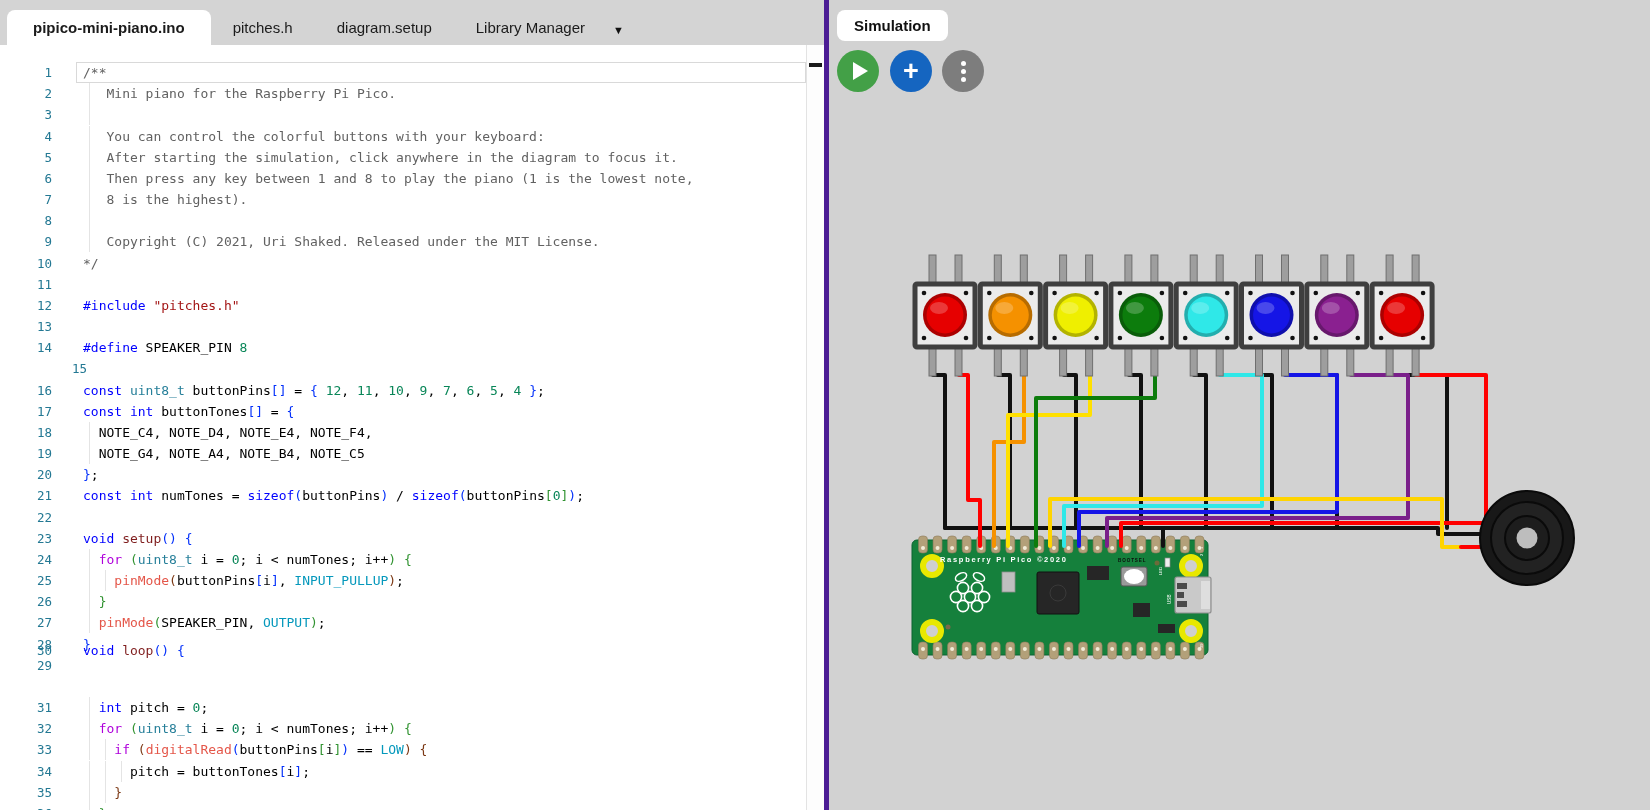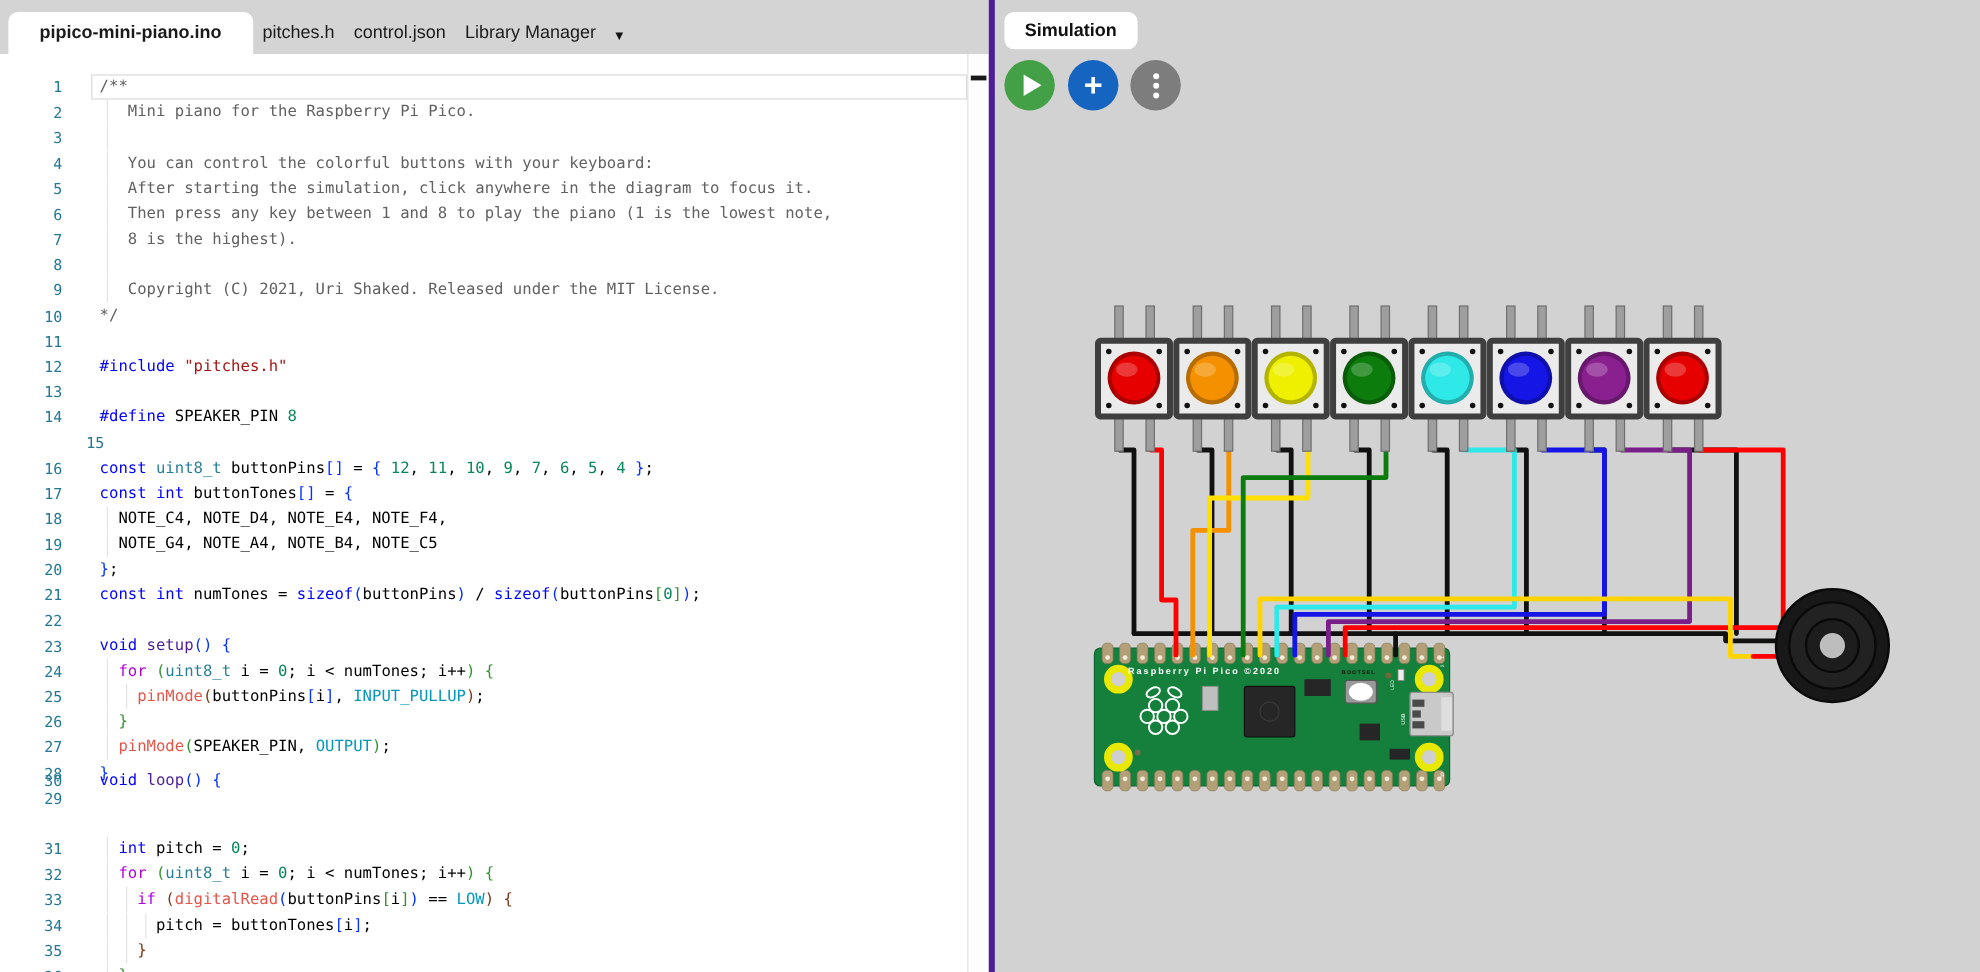--- a/index.html
+++ b/index.html
@@ -3,37 +3,37 @@
 <meta charset="utf-8">
 <style>
   html,body{margin:0;padding:0;background:#d2d2d2;width:1650px;height:810px;overflow:hidden;
             font-family:"Liberation Sans",sans-serif;}
   #app{position:relative;width:1650px;height:810px;}
 
   
   .editor-pane{position:absolute;left:0;top:0;width:824px;height:810px;background:#ffffff;}
   .tabbar{position:absolute;left:0;top:0;width:824px;height:45px;background:#d4d4d4;
           display:flex;align-items:flex-end;padding-left:7px;box-sizing:border-box;}
-  .tab{height:35px;line-height:35px;padding:0 8px;font-size:15px;color:#1b1b1b;cursor:default;white-space:nowrap;}
+  .tab{height:35px;line-height:35px;padding:0 22px;font-size:15px;color:#1b1b1b;cursor:default;white-space:nowrap;}
   .tab.active{background:#ffffff;border-radius:8px 8px 0 0;font-weight:bold;padding:0 26px;}
   .tab-caret{font-size:11px;color:#111;margin:0 0 9px 6px;}
 
   .editor{position:absolute;left:0;top:45px;width:806px;height:765px;background:#fff;overflow:hidden;}
   .codeline{position:absolute;left:0;height:21px;width:806px;white-space:pre;
             font-family:"DejaVu Sans Mono",monospace;font-size:13px;line-height:21px;}
   .codeline .ln{position:absolute;left:0;top:0;width:52px;text-align:right;color:#237893;
                 font-size:12.5px;}
   .codeline .code{position:absolute;left:83px;top:0;color:#000;}
   .codeline .guide{position:absolute;top:0;height:21px;width:1px;background:#e4e4e4;}
   .curline{position:absolute;left:76px;width:730px;height:21px;border:1px solid #d9d9d9;box-sizing:border-box;}
   .scrollbar{position:absolute;left:806px;top:45px;width:18px;height:765px;background:#fdfdfd;
              border-left:1px solid #e3e3e3;box-sizing:border-box;}
   .scroll-thumb{position:absolute;left:2px;top:18px;width:13px;height:4px;background:#1a1a1a;}
 
-  .cm{color:#616161}.kw{color:#0000ff}.ct{color:#af00db}.ty{color:#267f99}.fn{color:#4c1d95}
+  .cm{color:#616161}.kw{color:#0000ff}.ct{color:#af00db}.ty{color:#267f99}.fn{color:#7f1d1d}
   .ca{color:#e45649}.st{color:#a31515}.nu{color:#098658}.cs{color:#0598bc}
   .b1{color:#0431fa}.b2{color:#319331}.b3{color:#7b3814}
 
   
   .sim-pane{position:absolute;left:824px;top:0;width:826px;height:810px;background:#d2d2d2;
             border-left:5px solid #4c1d95;box-sizing:border-box;}
   .sim-tab{position:absolute;left:8px;top:10px;height:31px;line-height:31px;padding:0 17px;
            background:#ffffff;border-radius:8px;font-size:15px;font-weight:bold;color:#111;}
   .toolbtn{position:absolute;top:50px;width:42px;height:42px;border-radius:50%;border:none;
            display:flex;align-items:center;justify-content:center;cursor:pointer;padding:0;}
@@ -45,21 +45,21 @@
   #diagram{position:absolute;left:0;top:0;width:826px;height:810px;}
 </style>
 </head>
 <body>
 <div id="app">
 
   <div class="editor-pane">
     <div class="tabbar" id="tabbar">
         <div class="tab active">pipico-mini-piano.ino</div>
         <div class="tab">pitches.h</div>
-        <div class="tab">control.json</div>
+        <div class="tab">diagram.setup</div>
         <div class="tab">Library Manager</div>
         <span class="tab-caret">▼</span>
       </div>
     <div class="editor" id="editor">
         <div class="curline" style="top: 17px;"></div>
         <div class="codeline" style="top: 17px;"><span class="ln">1</span><span class="code"><span class="cm">/**</span></span></div>
         <div class="codeline" style="top: 38.17px;"><span class="ln">2</span><span class="guide" style="left: 89px;"></span><span class="code"><span class="cm">   Mini piano for the Raspberry Pi Pico.</span></span></div>
         <div class="codeline" style="top: 59.34px;"><span class="ln">3</span><span class="guide" style="left: 89px;"></span><span class="code"></span></div>
         <div class="codeline" style="top: 80.51px;"><span class="ln">4</span><span class="guide" style="left: 89px;"></span><span class="code"><span class="cm">   You can control the colorful buttons with your keyboard:</span></span></div>
         <div class="codeline" style="top: 101.68px;"><span class="ln">5</span><span class="guide" style="left: 89px;"></span><span class="code"><span class="cm">   After starting the simulation, click anywhere in the diagram to focus it.</span></span></div>

